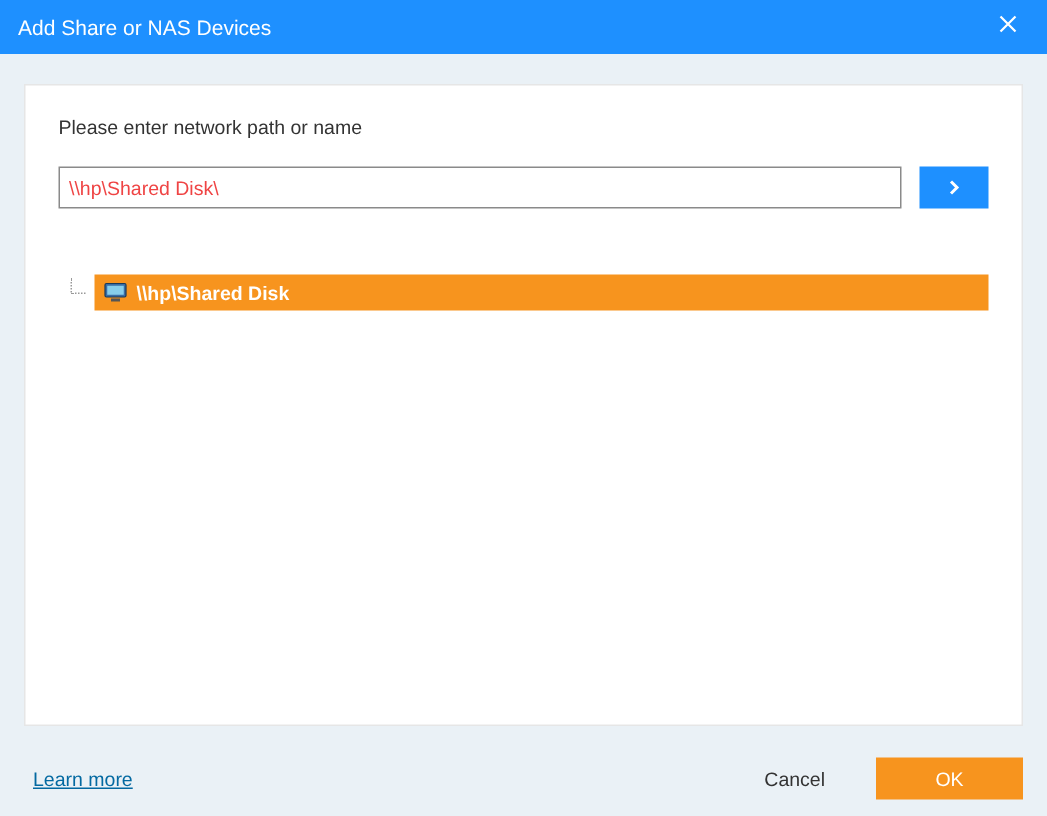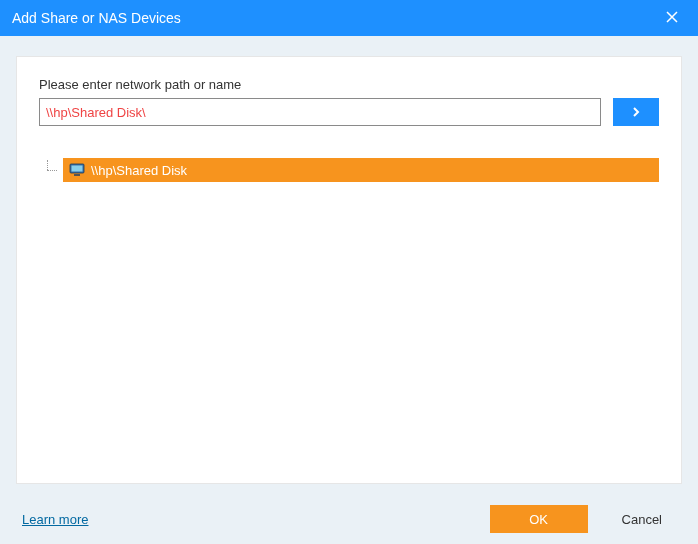--- a/index.html
+++ b/index.html
@@ -47,21 +47,21 @@
     background: #fff;
     flex: 1;
     padding: 20px 22px 10px 22px;
     display: flex;
     flex-direction: column;
     border: 1px solid #e6e6e6;
   }
   .prompt {
     font-size: 13px;
     color: #333;
-    margin-bottom: 6px;
+    margin-bottom: 19px;
   }
   .input-row {
     display: flex;
     gap: 12px;
     align-items: stretch;
   }
   .path-input {
     flex: 1;
     height: 28px;
     border: 1px solid #8a8a8a;
@@ -76,22 +76,23 @@
     background: #1e90ff;
     color: #fff;
     border: none;
     display: flex;
     align-items: center;
     justify-content: center;
     cursor: pointer;
   }
   .go-btn svg { display: block; }
   .tree {
-    margin-top: 32px;
+    margin-top: 44px;
     padding-left: 4px;
+    font-weight: bold;
   }
   .tree-connector {
     display: inline-block;
     vertical-align: middle;
     width: 20px;
     height: 20px;
     position: relative;
   }
   .tree-connector::before {
     content: "";
@@ -205,16 +206,16 @@
           </div>
         </div>
       </div>
 
     </div>
   </div>
 
   <div class="footer">
     <a class="learn-link">Learn more</a>
     <div class="footer-spacer"></div>
+    <button class="btn btn-cancel">Cancel</button>
     <button class="btn btn-ok">OK</button>
-    <button class="btn btn-cancel">Cancel</button>
   </div>
 </div>
 
 </body></html>

